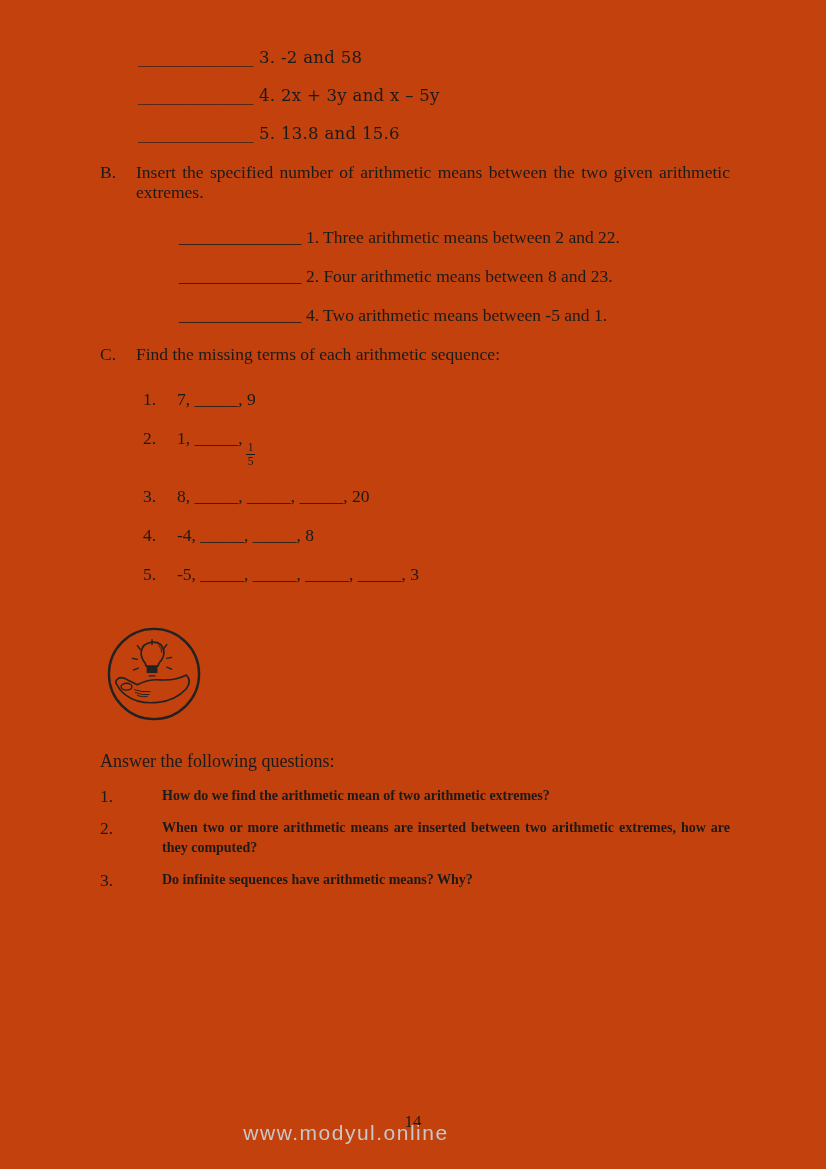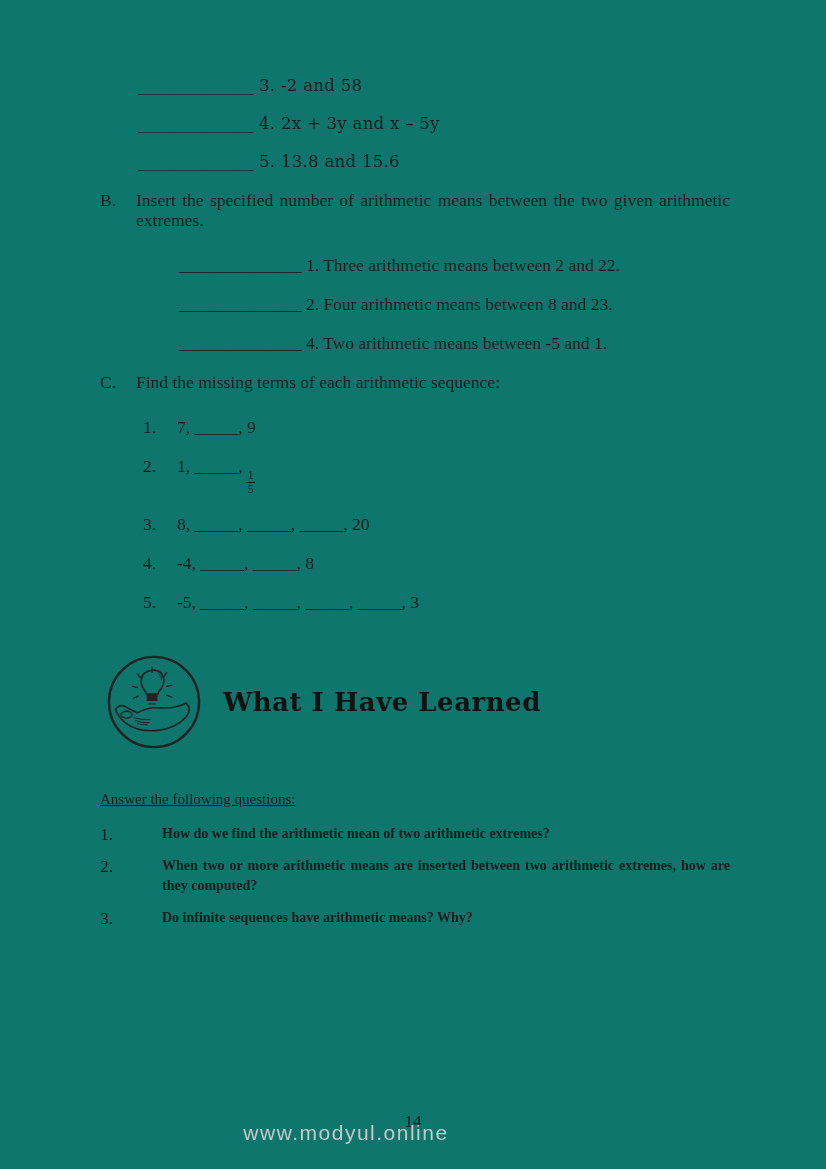--- a/index.html
+++ b/index.html
@@ -1,21 +1,21 @@
 <!DOCTYPE html>
 <html><head>
 <meta charset="utf-8">
 <style>
   html,body{margin:0;padding:0;background:#ffffff;}
   .page{
     position:relative;
     width:826px;height:1169px;
-    background:#0f766e;
+    background:#c2410c;
     box-sizing:border-box;
-    padding:76px 96px 0 100px;
+    padding:48px 96px 0 100px;
     font-family:"Liberation Serif", serif;
     color:#1b1b1b;
     overflow:hidden;
   }
   
   .a-list{margin-left:38px;}
   .a-item{
     font-family:"DejaVu Serif", serif;
     font-size:16.5px;line-height:19px;
     letter-spacing:0.3px;
@@ -45,21 +45,21 @@
   .learned-icon{width:98px;height:98px;flex:0 0 98px;}
   .learned-title{
     font-family:"DejaVu Serif", serif;
     font-weight:bold;
     font-size:26px;
     letter-spacing:0.5px;
     margin-left:20px;
     color:#111;
   }
   
-  .answer-intro{margin-top:38px;font-size:15px;line-height:20px;text-decoration:underline;}
+  .answer-intro{margin-top:28px;font-size:18px;line-height:20px;}
   .q-list{margin-top:15px;}
   .q-item{display:flex;margin-bottom:12px;}
   .q-num{width:62px;flex:0 0 62px;font-size:17.5px;line-height:20px;}
   .q-text{flex:1;font-size:14px;line-height:20px;text-align:justify;font-weight:bold;}
   
   .page-number{
     position:absolute;left:0;top:1112px;width:826px;
     text-align:center;font-size:17px;color:#1b1b1b;
   }
   .watermark{
@@ -144,21 +144,20 @@
 
         <path class="stroke" stroke-width="1.7" d="M13,62 Q9,58 13,55 Q17,52 23,56 L33,61 Q44,55 56,56 Q72,57 83,51 Q89,57 83,65 Q72,77 54,79 Q34,81 22,72 Q15,67 13,62 Z"></path>
         <ellipse class="stroke" cx="22" cy="63" rx="5.5" ry="3.5" stroke-width="1.4"></ellipse>
         <g class="stroke" stroke-width="1">
           <path d="M30,66 Q38,69 46,68"></path>
           <path d="M31,69 Q38,72 45,71"></path>
           <path d="M33,72 Q38,74 43,73"></path>
         </g>
       </svg>
     </div>
-    <div class="learned-title">What I Have Learned</div>
   </div>
 
   <div class="answer-intro">Answer the following questions:</div>
   <div class="q-list">
     <div class="q-item">
         <span class="q-num">1.</span>
         <div class="q-text">How do we find the arithmetic mean of two arithmetic extremes?</div>
       </div>
     <div class="q-item">
         <span class="q-num">2.</span>

